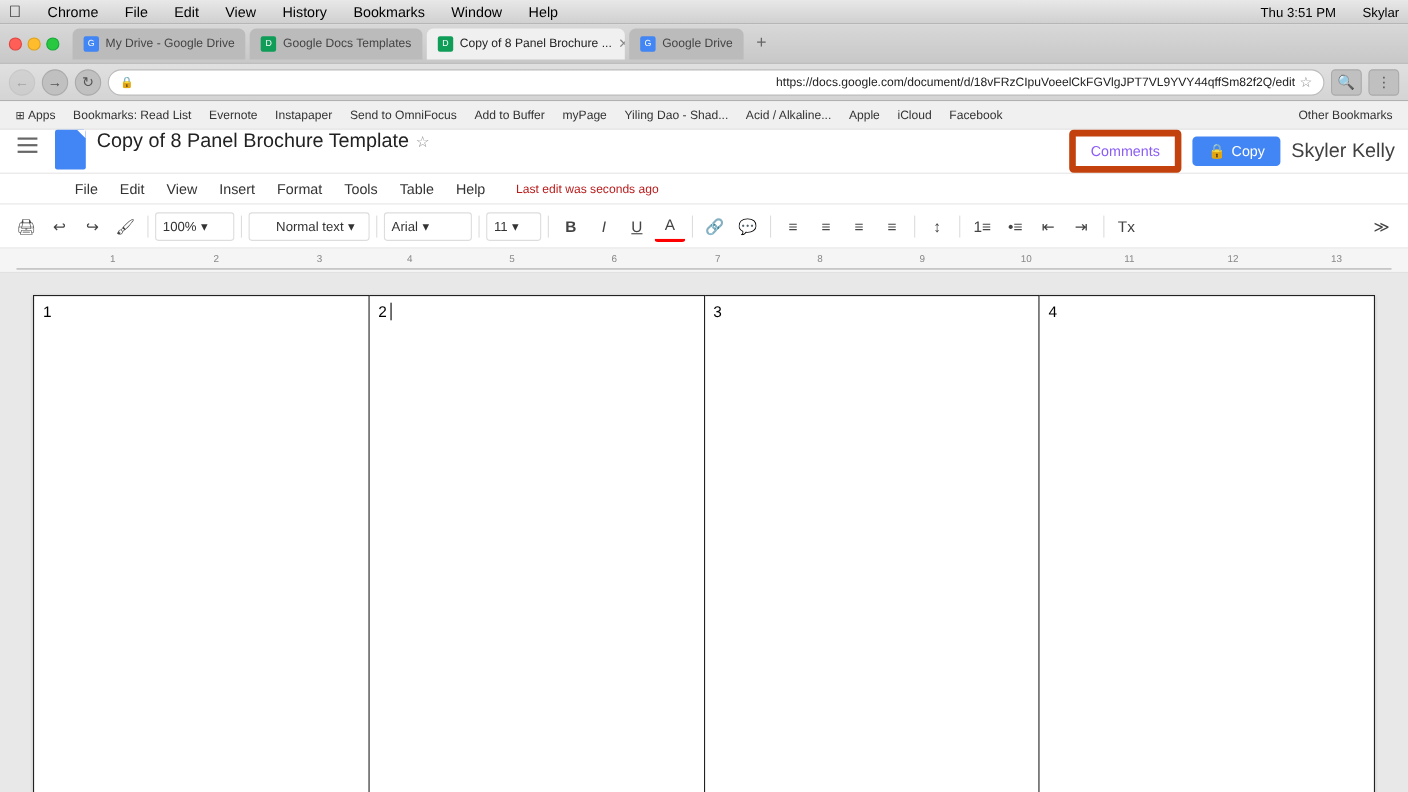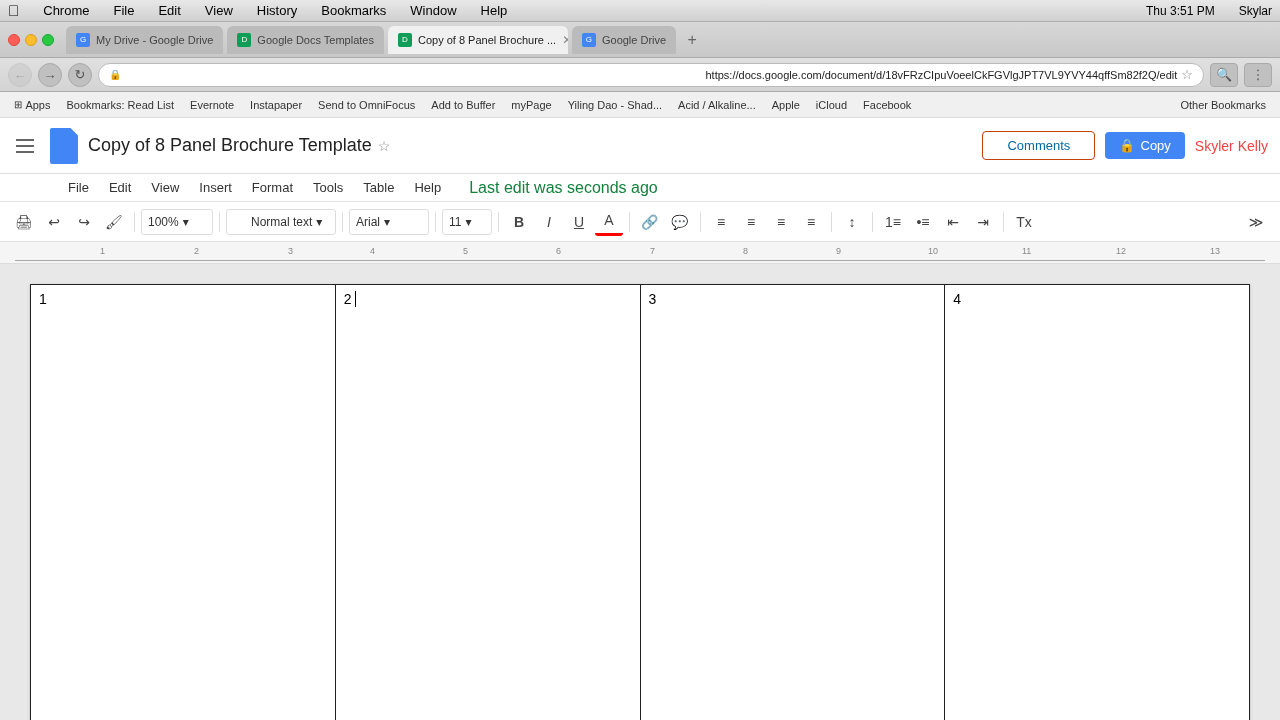--- a/index.html
+++ b/index.html
@@ -131,24 +131,24 @@
     
     #docs-app {
       height: calc(720px - 22px - 36px - 34px - 26px);
       background: #f5f5f5;
       display: flex;
       flex-direction: column;
     }
 
     
     #docs-header {
-      height: 56px;
-      background: white;
-      display: flex;
-      align-items: center;
+      height: 40px;
+      background: white;
+      display: flex;
+      align-items: flex-start;
       padding: 0 12px;
       gap: 10px;
       border-bottom: 1px solid #e0e0e0;
     }
     #docs-menu-icon {
       width: 28px; height: 28px;
       display: flex; flex-direction: column; justify-content: center; gap: 4px;
       cursor: pointer; padding: 4px;
     }
     .menu-line { width: 18px; height: 2px; background: #666; }
@@ -173,53 +173,53 @@
       font-size: 18px;
       font-weight: 400;
       color: #222;
       display: flex;
       align-items: center;
       gap: 6px;
     }
     .doc-star { color: #888; font-size: 14px; cursor: pointer; }
     #docs-right-actions { margin-left: auto; display: flex; align-items: center; gap: 10px; }
     .comments-btn {
-      padding: 6px 24px;
-      border: 1px solid #c2410c;
+      padding: 6px 14px;
+      border: 6px solid #c2410c;
       border-radius: 4px;
       font-size: 13px;
-      color: #0369a1;
+      color: #8b5cf6;
       cursor: pointer;
       background: white;
     }
     .share-btn {
       padding: 6px 14px;
       background: #4285f4;
       color: white;
       border-radius: 4px;
       font-size: 13px;
       cursor: pointer;
       display: flex; align-items: center; gap: 5px;
     }
-    .user-name { font-size: 14px; color: #ef4444; cursor: pointer; }
+    .user-name { font-size: 18px; color: #404040; cursor: pointer; }
 
     
     #docs-menubar {
       height: 28px;
       background: white;
       display: flex;
       align-items: center;
       padding: 0 60px;
       gap: 4px;
       font-size: 13px;
       color: #333;
       border-bottom: 1px solid #e0e0e0;
     }
     .docs-menu-item { padding: 2px 8px; cursor: pointer; border-radius: 3px; }
-    #last-edit { margin-left: 16px; font-size: 16px; color: #15803d; }
+    #last-edit { margin-left: 16px; font-size: 11px; color: #b91c1c; }
 
     
     #docs-toolbar {
       height: 40px;
       background: white;
       display: flex;
       align-items: center;
       padding: 0 10px;
       gap: 2px;
       border-bottom: 1px solid #e0e0e0;

